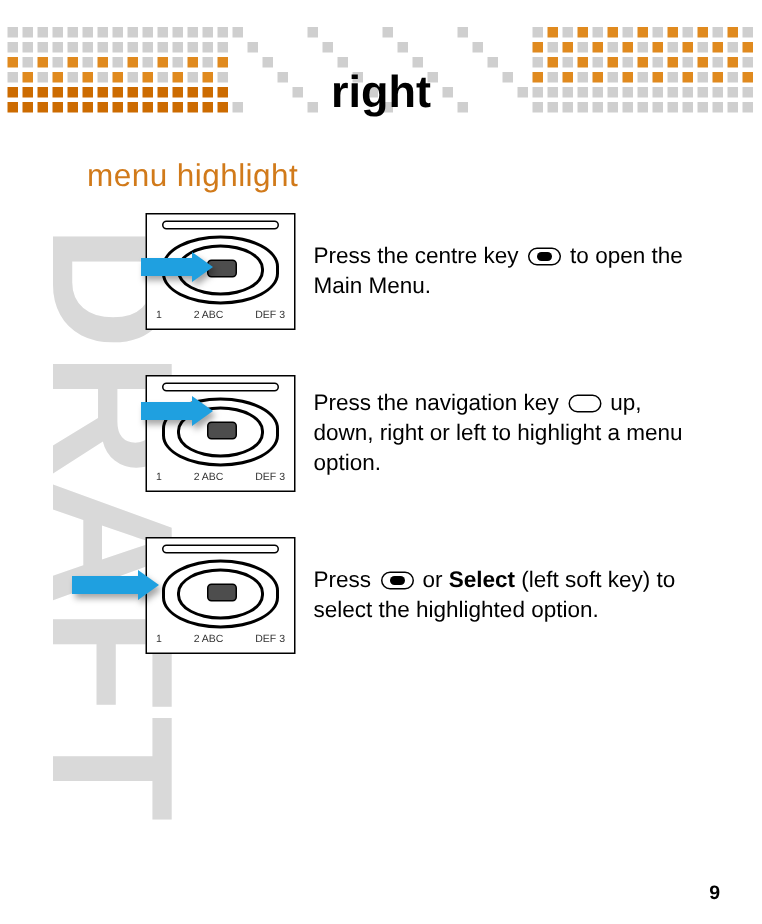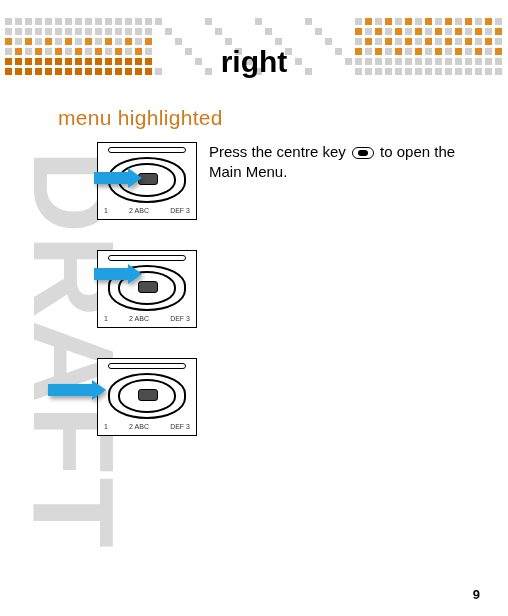--- a/index.html
+++ b/index.html
@@ -78,21 +78,21 @@
   .steps {
     position: absolute;
     top: 142px;
     left: 97px;
     right: 50px;
     z-index: 2;
   }
 
   .step {
     display: flex;
-    align-items: flex-start;
+    align-items: center;
     margin-bottom: 30px;
   }
 
   
   .phone {
     width: 100px;
     height: 78px;
     border: 1px solid #000;
     position: relative;
     flex-shrink: 0;
@@ -497,21 +497,21 @@
       <div class="dot grey"></div>
       <div class="dot grey"></div>
       <div class="dot grey"></div>
       <div class="dot grey"></div>
       <div class="dot grey"></div>
     </div>
 </div>
 
 <div class="title">right</div>
 
-<div class="section-heading">menu highlighted</div>
+<div class="section-heading">menu highlight</div>
 
 <div class="steps">
 
   <div class="step">
     <div class="phone">
       <div class="earpiece"></div>
       <div class="oval"></div>
       <div class="oval2"></div>
       <div class="centerbtn"></div>
       <div class="numrow">
@@ -532,32 +532,38 @@
       <div class="oval"></div>
       <div class="oval2"></div>
       <div class="centerbtn"></div>
       <div class="numrow">
         <span>1</span>
         <span>2 ABC</span>
         <span>DEF 3</span>
       </div>
       <div class="arrow shadow a2"></div>
     </div>
+    <div class="step-text">
+      <span>Press the navigation key </span><span class="key-icon"></span><span> up, down, right or left to highlight a menu option.</span>
+    </div>
   </div>
 
   <div class="step">
     <div class="phone" style="position:relative;">
       <div class="earpiece"></div>
       <div class="oval"></div>
       <div class="oval2"></div>
       <div class="centerbtn"></div>
       <div class="numrow">
         <span>1</span>
         <span>2 ABC</span>
         <span>DEF 3</span>
       </div>
       <div class="arrow shadow a3"></div>
     </div>
+    <div class="step-text">
+      <span>Press </span><span class="key-icon center"></span><span> or </span><span class="strong">Select</span><span> (left soft key) to select the highlighted option.</span>
+    </div>
   </div>
 
 </div>
 
 <div class="pagenum">9</div>
 
 </body></html>

